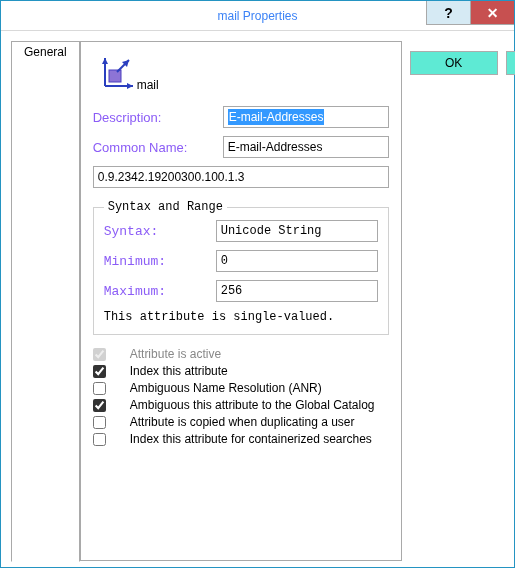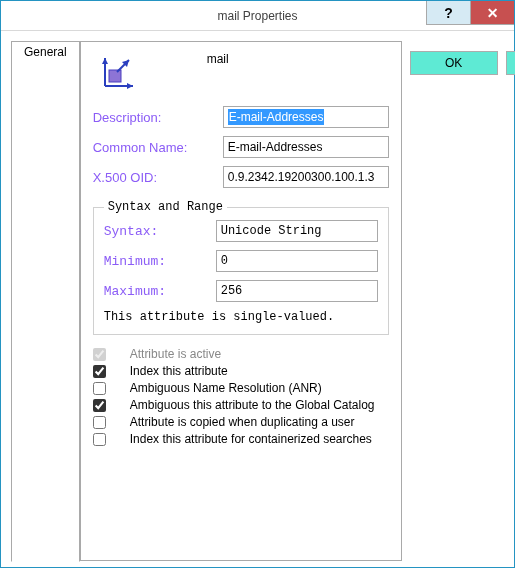--- a/index.html
+++ b/index.html
@@ -23,21 +23,21 @@
     height: 30px;
     background: #fff;
     border-bottom: 1px solid #d9d9d9;
     display: flex;
     align-items: center;
     justify-content: center;
     position: relative;
   }
   .titlebar-title {
     font-size: 12px;
-    color: #404040;
+    color: #3b82f6;
     text-align: center;
   }
   .titlebar-controls {
     position: absolute;
     right: 0;
     top: 0;
     display: flex;
     height: 24px;
   }
   .tbtn {
@@ -85,22 +85,21 @@
   }
   .tabpanel {
     border: 1px solid #a9a9a9;
     flex: 1;
     padding: 10px 12px 8px 12px;
     display: flex;
     flex-direction: column;
   }
   .header-row {
     display: flex;
-    align-items: flex-start;
-    gap: 70px;
+    align-items: flex-end;
     margin-bottom: 14px;
     padding-left: 4px;
   }
   .icon-box {
     width: 40px; height: 40px;
     position: relative;
   }
   .icon-box svg { width: 40px; height: 40px; }
   .field-row {
     display: flex;
@@ -242,21 +241,20 @@
           <span class="sel-text">E-mail-Addresses</span>
         </div>
       </div>
 
       <div class="field-row">
         <span class="field-label">Common Name:</span>
         <input class="field-input" readonly="" value="E-mail-Addresses" style="">
       </div>
 
       <div class="field-row">
-        <span class="field-label">X.500 OID:</span>
         <input class="field-input" readonly="" value="0.9.2342.19200300.100.1.3" style="">
       </div>
 
       <fieldset class="group">
         <legend>Syntax and Range</legend>
 
         <div class="field-row">
           <span class="field-label" style="width:112px">Syntax:</span>
           <input class="field-input" readonly="" value="Unicode String" style="">
         </div>

